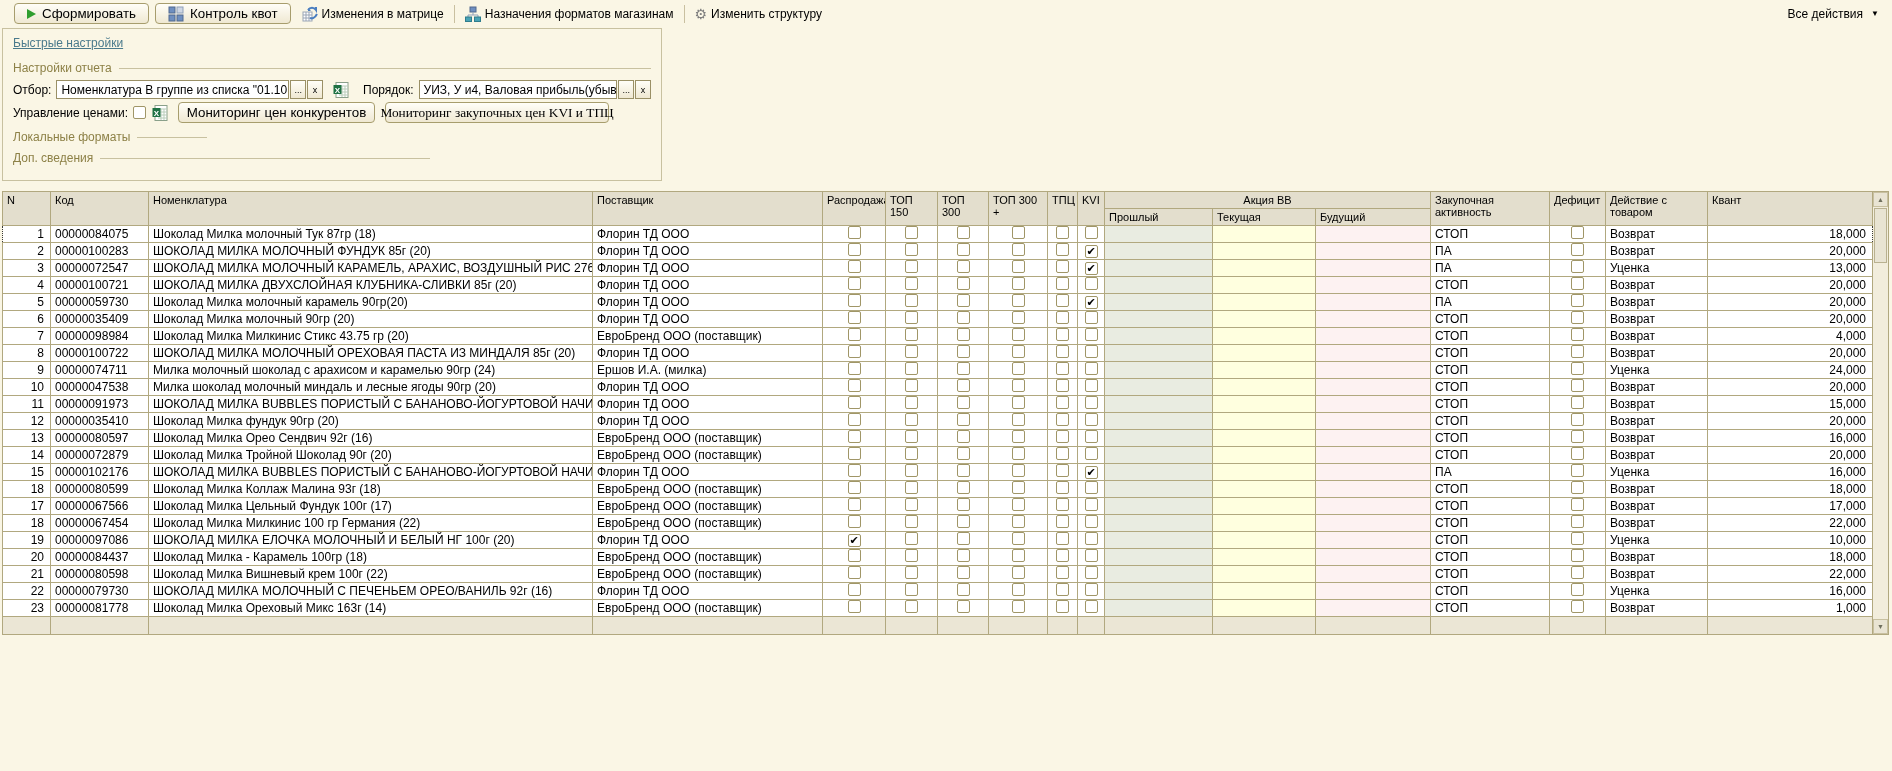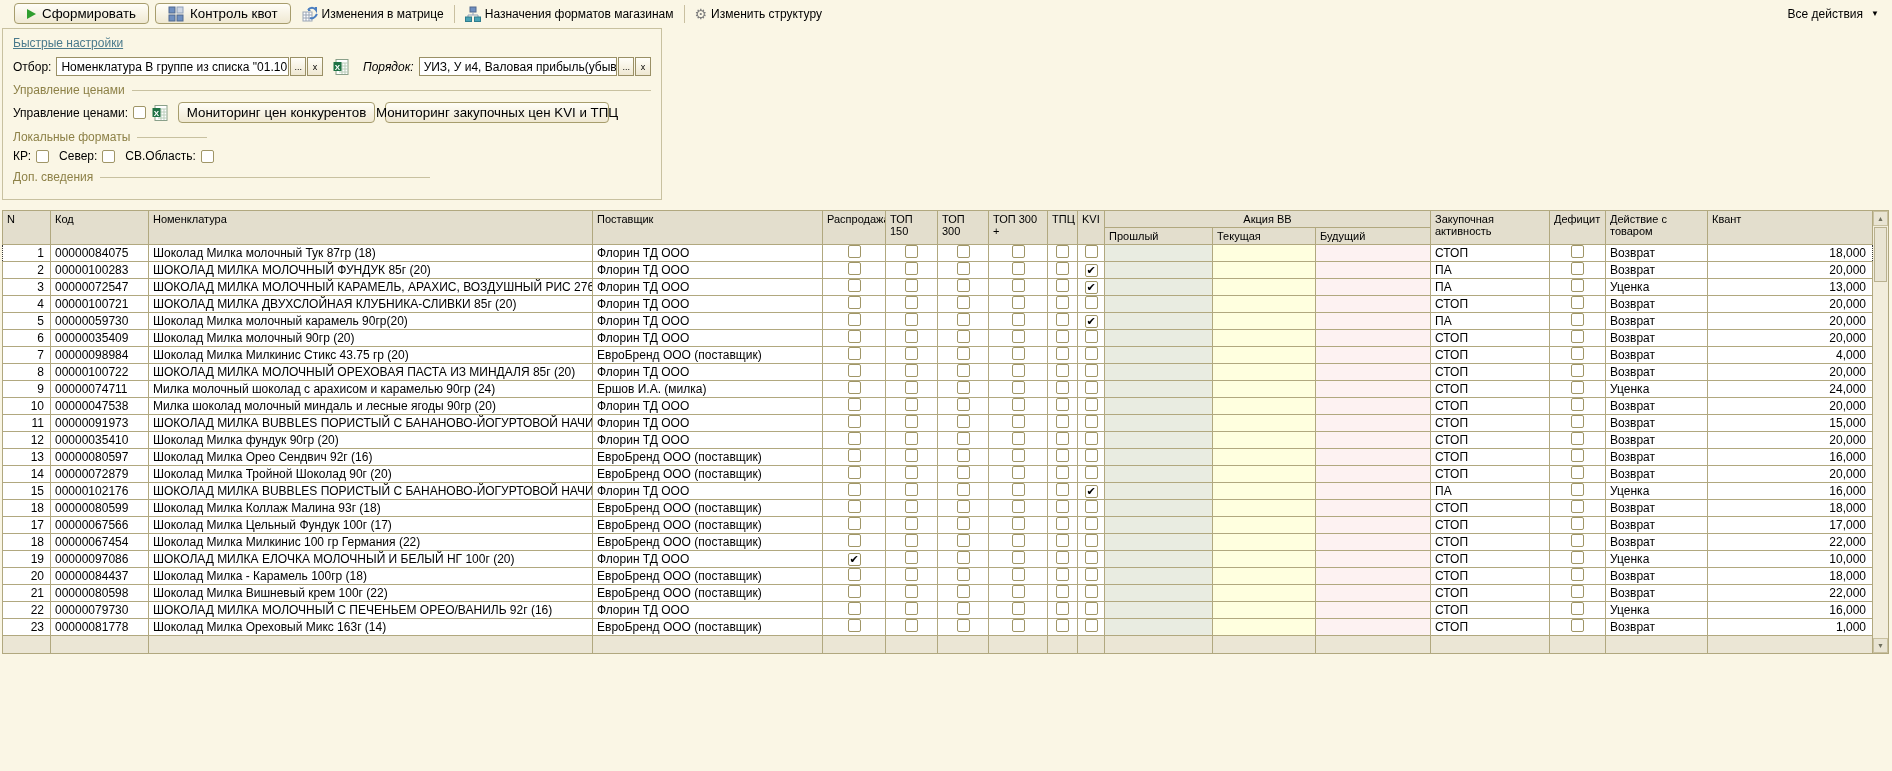--- a/index.html
+++ b/index.html
@@ -43,21 +43,21 @@
     width:17px; height:19px; border:1px solid #9a9066; background:linear-gradient(#fffef8,#efe8d2);
     display:flex; align-items:center; justify-content:center; font-size:9px; margin-left:1px;
   }
   .cbx { width:13px; height:13px; border:1px solid #a09667; border-radius:2px; background:#fff;
     display:inline-flex; align-items:center; justify-content:center; font-size:11px; line-height:1; }
   .btn {
     display:inline-flex; align-items:center; justify-content:center; gap:6px; height:21px; padding:0 14px;
     border:1px solid #a79d6d; border-radius:4px; background:linear-gradient(#fffef8,#efe8d2); white-space:nowrap;
   }
   .sigma { font-weight:bold; font-size:14px; }
-  .ml6 { margin-left:6px; } .ml10 { margin-left:10px; } .ml14 { margin-left:14px;font-style:italic; }
+  .ml6 { margin-left:6px; } .ml10 { margin-left:10px; } .ml14 { margin-left:14px; }
   
   .grid-wrap { display:flex; align-items:stretch; margin:10px 0 0 2px; }
   table { border-collapse:collapse; table-layout:fixed; width:1870px; }
   th {
     background:#e3decd; border:1px solid #b1a87f; font-weight:normal; font-size:11px;
     text-align:left; padding:2px 4px; vertical-align:top; overflow:hidden; white-space:normal;
   }
   th.center { text-align:center; vertical-align:middle; }
   td {
     border:1px solid #b1a87f; background:#fff; height:17px; padding:0 4px;
@@ -136,70 +136,62 @@
   <span class="tb-spacer"></span>
   <div class="tb-flat">
     <span>Все действия</span>
     <span class="caret">▼</span>
   </div>
 </div>
 
 <div class="panel">
   <span class="link">Быстрые настройки</span>
 
+  <div class="group-row">
+    <span>Настройки отчета</span>
+    <span class="gline flex"></span>
+  </div>
   <div class="form-row">
     <span class="lbl">Отбор:</span>
     <span class="field" style="width:251px;">Номенклатура В группе из списка "01.10. Кондитерские и</span>
     <span class="btn-sq">...</span>
     <span class="btn-sq">x</span>
     <span class="ml10">
       <svg width="16" height="16" viewBox="0 0 16 16">
         <rect x="3" y="0.5" width="12" height="15" fill="#fff" stroke="#8aa08a"></rect>
         <path d="M6 4h9 M6 7h9 M6 10h9 M6 13h9 M9 4v11 M12 4v11" stroke="#b9cdb9" fill="none"></path>
         <rect x="0.5" y="3" width="8" height="9" fill="#1f7244"></rect>
         <text x="4.5" y="10.5" font-size="8" fill="#fff" text-anchor="middle" font-family="Liberation Sans, sans-serif" font-weight="bold">X</text>
       </svg>
     </span>
     <span class="lbl ml14">Порядок:</span>
     <span class="field" style="width:214px;">УИЗ, У и4, Валовая прибыль(убыв.)</span>
     <span class="btn-sq">...</span>
     <span class="btn-sq">x</span>
   </div>
 
-  <div class="group-row">
-    <span>Управление ценами</span>
-    <span class="gline flex"></span>
-  </div>
   <div class="form-row">
     <span class="lbl">Управление ценами:</span>
     <span class="cbx"></span>
     <span class="ml6">
       <svg width="16" height="16" viewBox="0 0 16 16">
         <rect x="3" y="0.5" width="12" height="15" fill="#fff" stroke="#8aa08a"></rect>
         <path d="M6 4h9 M6 7h9 M6 10h9 M6 13h9 M9 4v11 M12 4v11" stroke="#b9cdb9" fill="none"></path>
         <rect x="0.5" y="3" width="8" height="9" fill="#1f7244"></rect>
         <text x="4.5" y="10.5" font-size="8" fill="#fff" text-anchor="middle" font-family="Liberation Sans, sans-serif" font-weight="bold">X</text>
       </svg>
     </span>
     <button class="btn ml10" style="width:197px;">Мониторинг цен конкурентов</button>
-    <button class="btn ml10" style="width:224px;">Мониторинг закупочных цен KVI и ТПЦ</button>
+    <button class="btn ml10" style="width:224px;font-family:Liberation Serif, serif;">Мониторинг закупочных цен KVI и ТПЦ</button>
   </div>
 
 
   <div class="group-row">
     <span>Локальные форматы</span>
     <span class="gline w70"></span>
-  </div>
-  <div class="form-row">
-    <span class="lbl">КР:</span>
-    <span class="cbx"></span>
-    <span class="lbl ml10">Север:</span>
-    <span class="cbx"></span>
-    <span class="lbl ml10">СВ.Область:</span>
-    <span class="cbx"></span>
   </div>
 
   <div class="group-row">
     <span>Доп. сведения</span>
     <span class="gline w330"></span>
   </div>
 </div>
 
 <div class="grid-wrap">
   <table>

